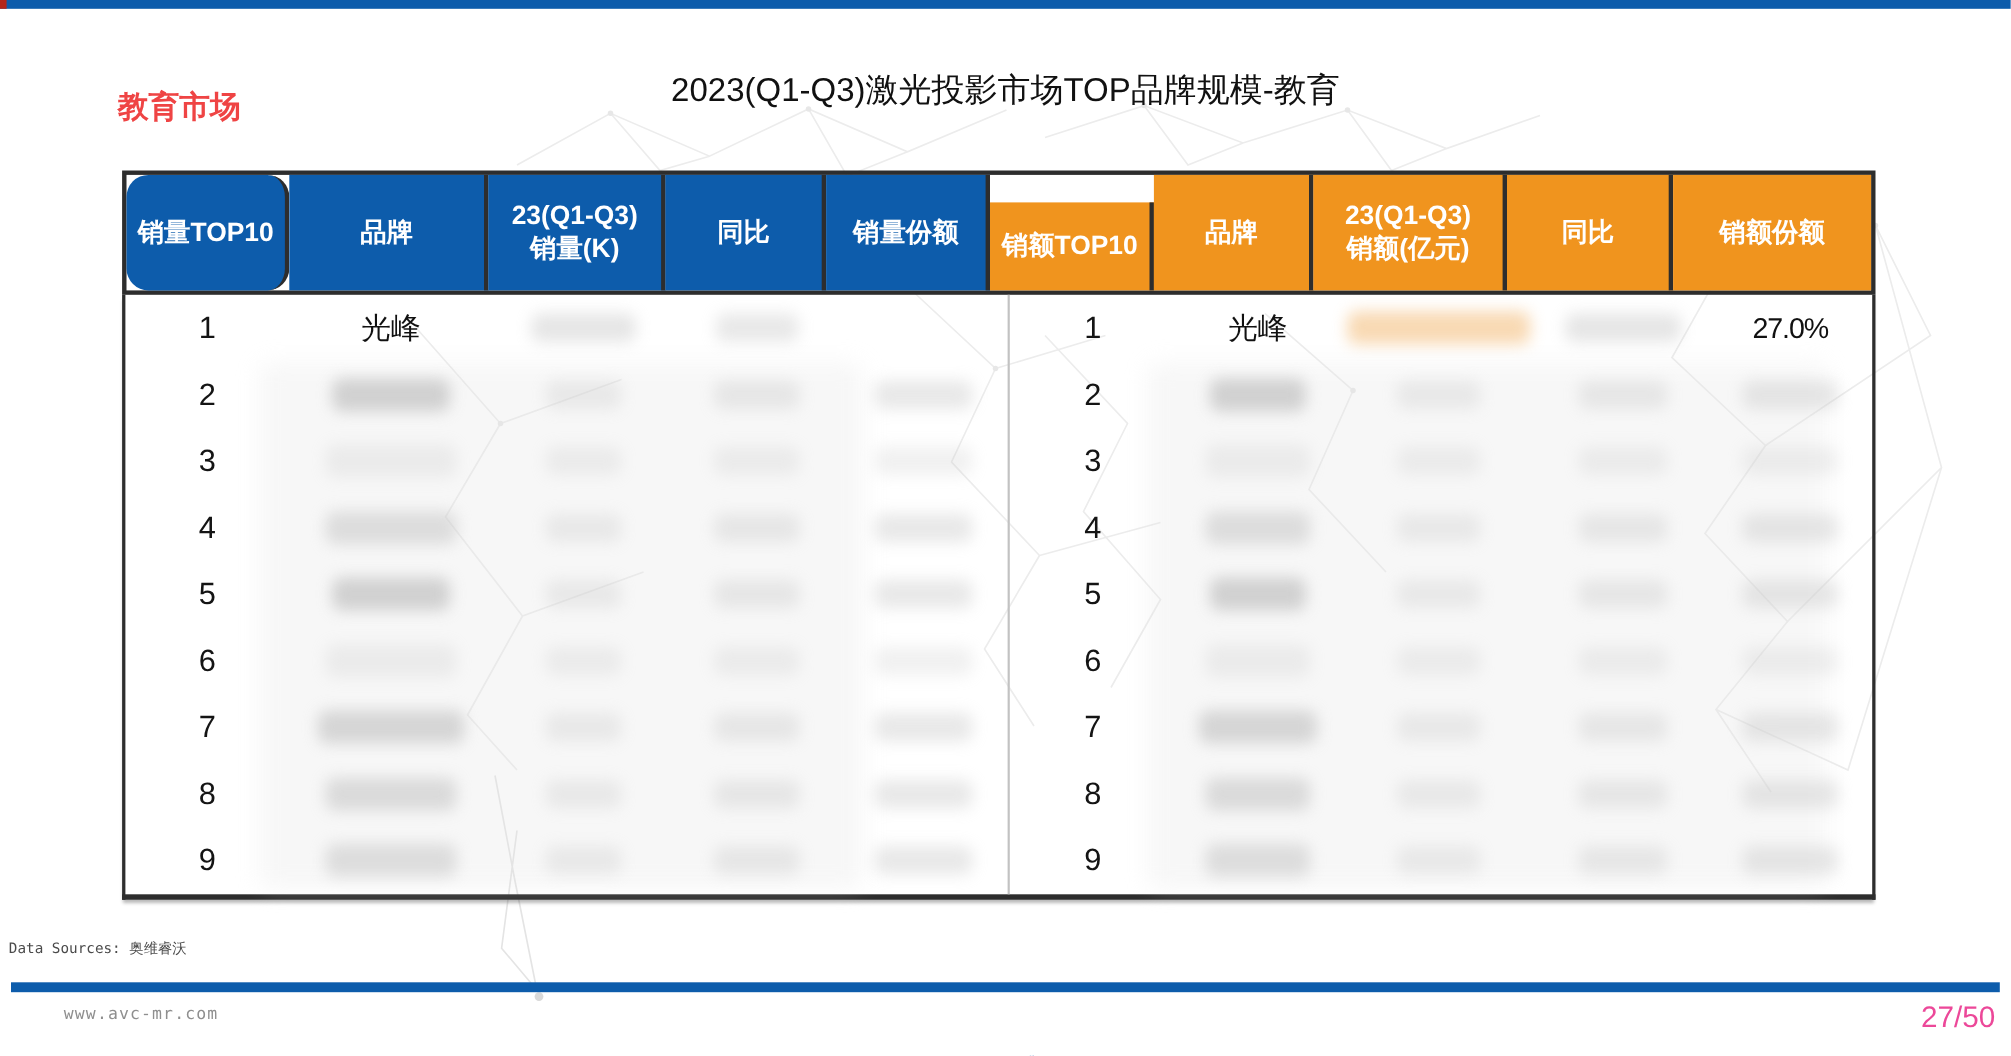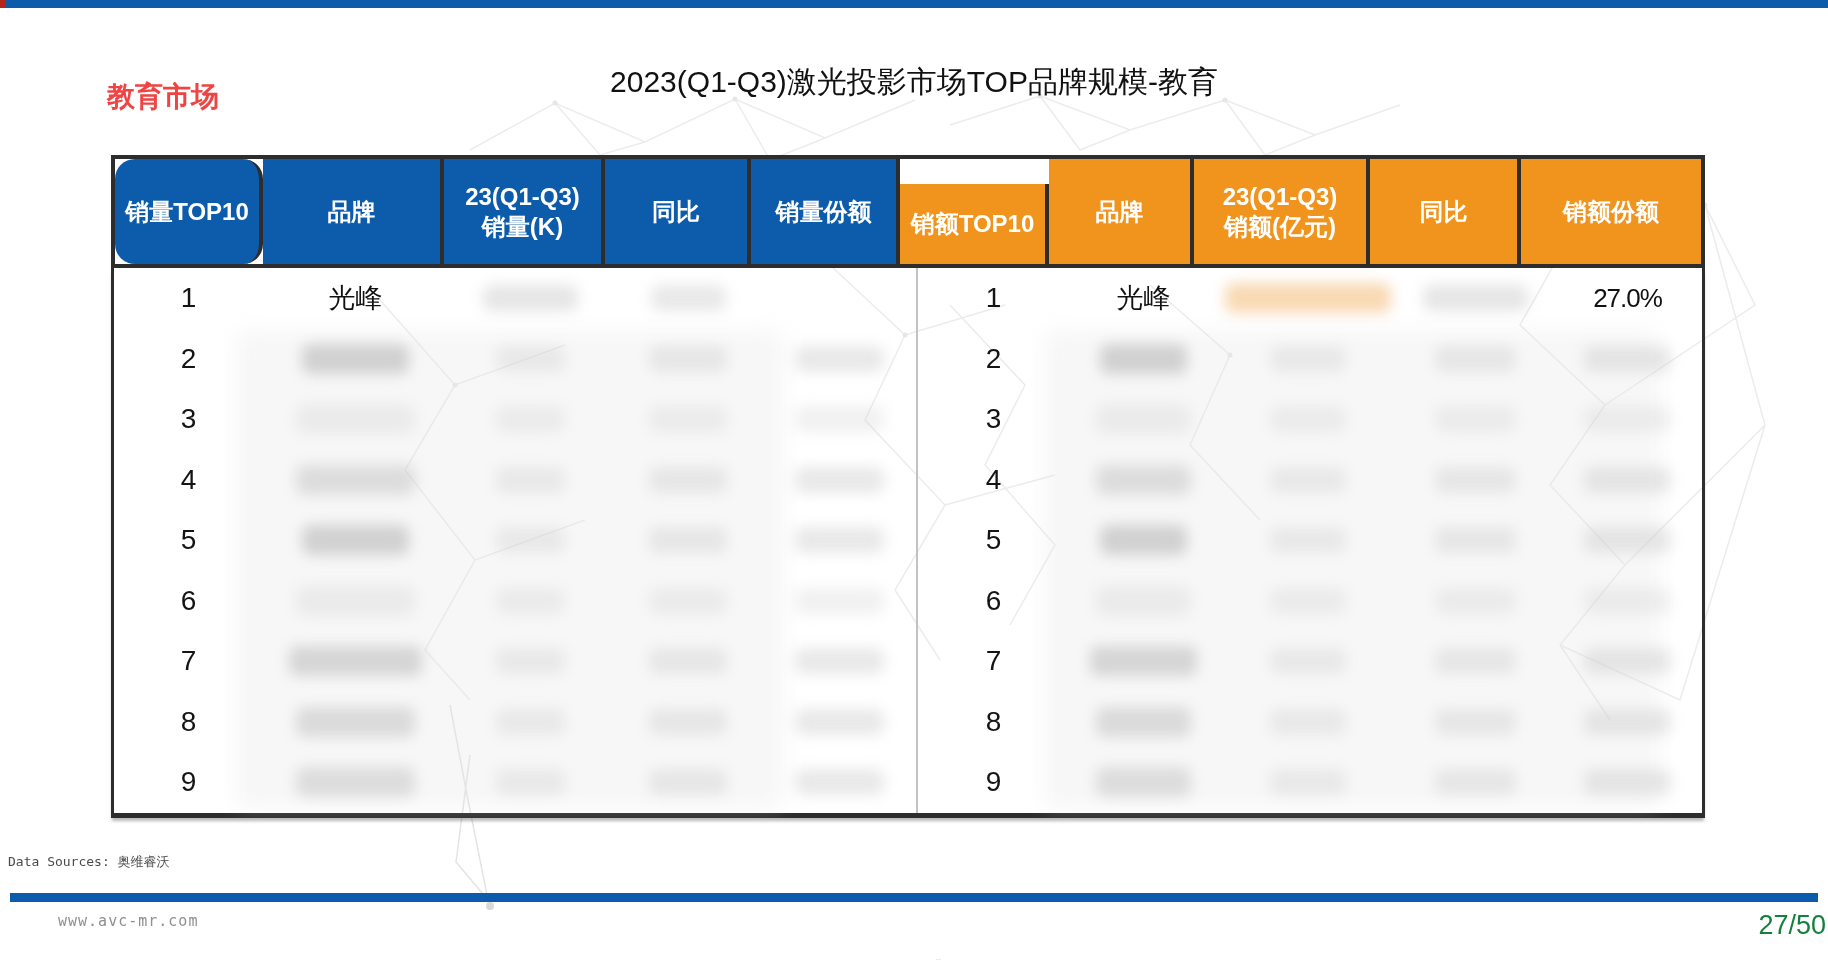--- a/index.html
+++ b/index.html
@@ -67,21 +67,21 @@
 
   
   .data-sources { position:absolute; left:8px; top:853px; font-size:13px; color:#4a4a4a;
                   font-family:"DejaVu Sans Mono", monospace; z-index:2; }
   .footer-line { position:absolute; left:10px; top:893px; width:1808px; height:9px; background:#0d5cab; z-index:2; }
   .website { position:absolute; left:30px; top:912px; font-size:15px; color:#8f8f8f; letter-spacing:1px;
              font-family:"DejaVu Sans Mono", monospace; z-index:2;margin-left:28px; }
   .slogan { position:absolute; left:50%; transform:translateX(-52%); top:954px; font-size:36px;
             color:#4d87c9; font-weight:bold; font-style:italic; letter-spacing:8px;
             font-family:"DejaVu Serif", serif; z-index:2; }
-  .page-number { position:absolute; right:2px; top:910px; font-size:27px; color:#15803d; z-index:2; }
+  .page-number { position:absolute; right:14px; top:910px; font-size:27px; color:#ec4899; z-index:2; }
 </style>
 </head>
 <body>
 
 <div class="page">
 
   <svg class="mesh" width="1828" height="960" viewBox="0 0 1828 960">
     <g stroke="#ececec" stroke-width="1.5" fill="none">
       <path d="M470,150 L555,103 L645,142 L735,99 L825,138 L915,100 M555,103 L600,155 L645,142 M735,99 L770,160 L825,138"></path>
       <path d="M950,125 L1040,96 L1130,130 L1225,100 L1315,135 L1400,105 M1040,96 L1080,150 L1130,130 M1225,100 L1265,155 L1315,135"></path>

